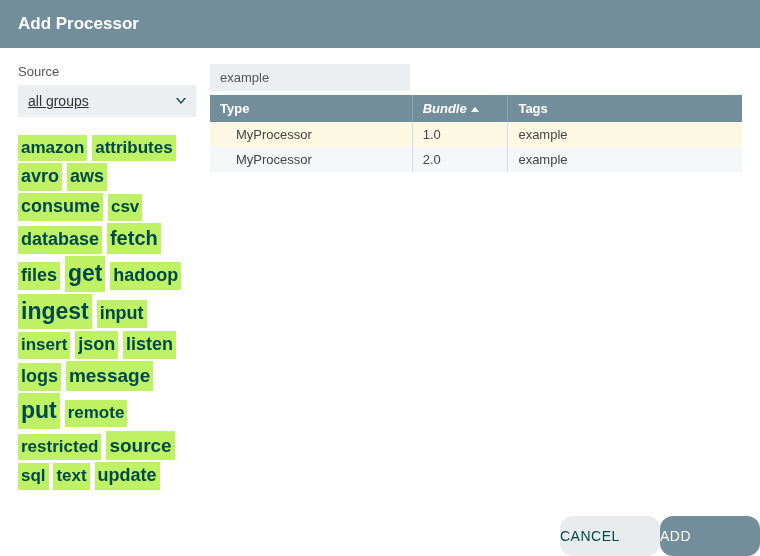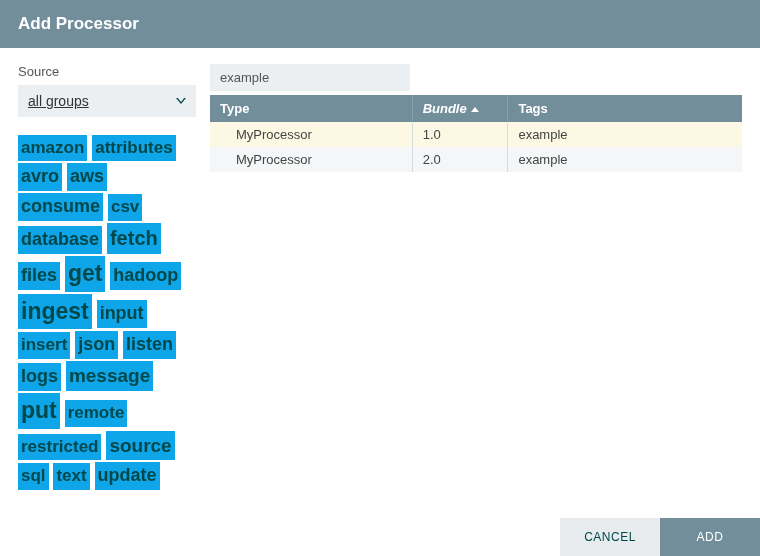--- a/index.html
+++ b/index.html
@@ -56,21 +56,21 @@
     position:absolute;
     top:-7px; left:-4px;
     width:0;height:0;
     border-left:4px solid transparent;
     border-right:4px solid transparent;
     border-top:5px solid #eceff1;
   }
   .tag-cloud { line-height: 1.55; }
   .tag {
     display: inline-block;
-    background: #0ea5e9;
+    background: #bef264;
     color: #004849;
     font-weight: 600;
     padding: 0 3px;
     margin: 0 1px 2px 0;
     cursor: pointer;
   }
   .right-col {
     flex: 1;
     padding-left: 14px;
     position: relative;
@@ -155,25 +155,26 @@
     border-right:5px solid transparent;
     border-top:8px solid #00a0ff;
   }
   .footer {
     position:absolute;
     bottom:0; right:0;
     display:flex;
   }
   .btn {
     width:100px;
-    text-align:center;
+    text-align:left;
     padding:12px 0;
-    font-size:12px;
+    font-size:14px;
     letter-spacing:0.5px;
     cursor:pointer;
+    border-radius:13px;
   }
   .btn-cancel {
     background:#e8ecee;
     color:#004849;
   }
   .btn-add {
     background:#728e9b;
     color:#fff;
   }
 </style>

